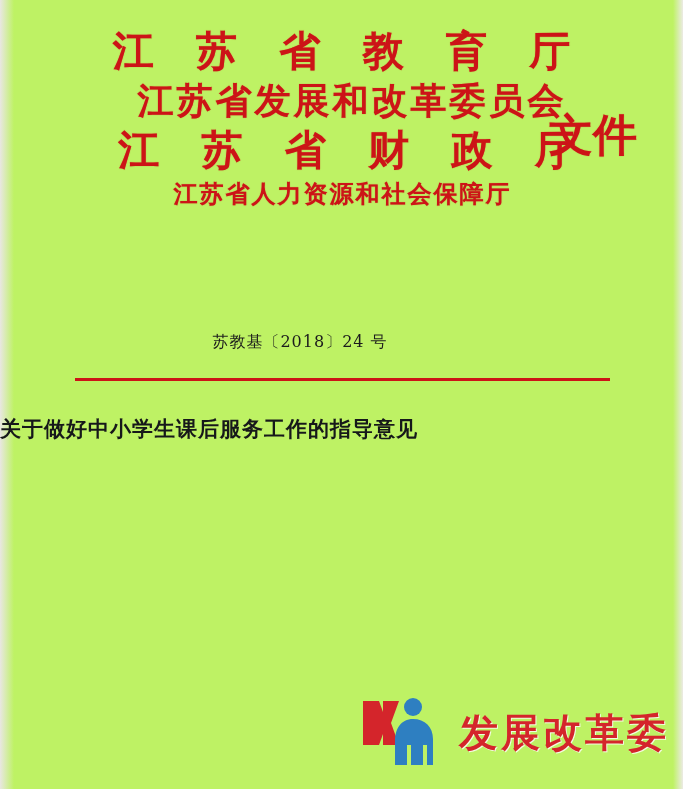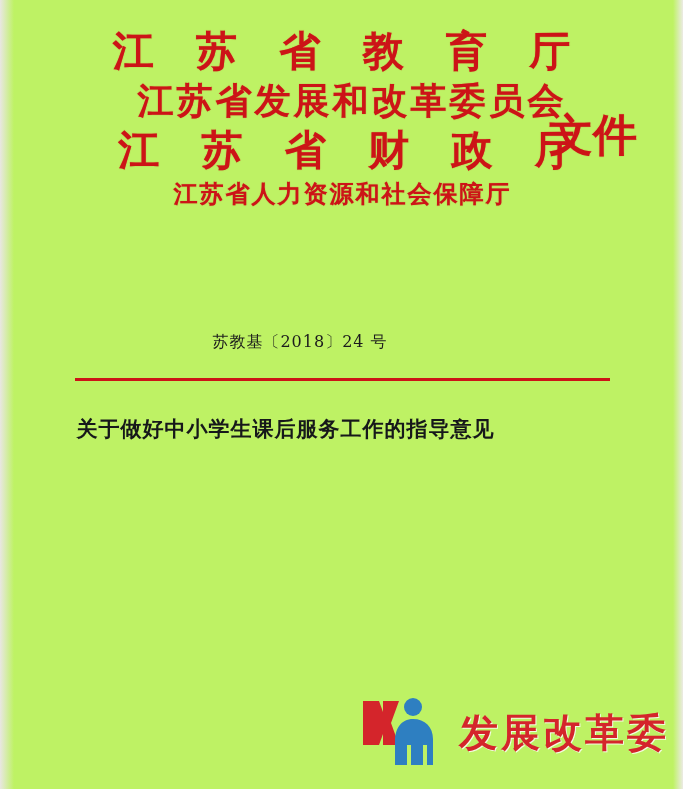--- a/index.html
+++ b/index.html
@@ -114,21 +114,21 @@
     width: 535px;
     height: 3px;
     background: #cc1417;
   }
 
   .doc-title {
     position: absolute;
     left: 0;
     top: 415px;
     width: 571px;
-    text-align: center;
+    text-align: left;
     font-size: 21px;
     font-weight: bold;
     color: #16181a;
     letter-spacing: 1px;
     font-family: "DejaVu Serif", serif;
   }
 
   .body-text {
     position: absolute;
     left: 93px;

